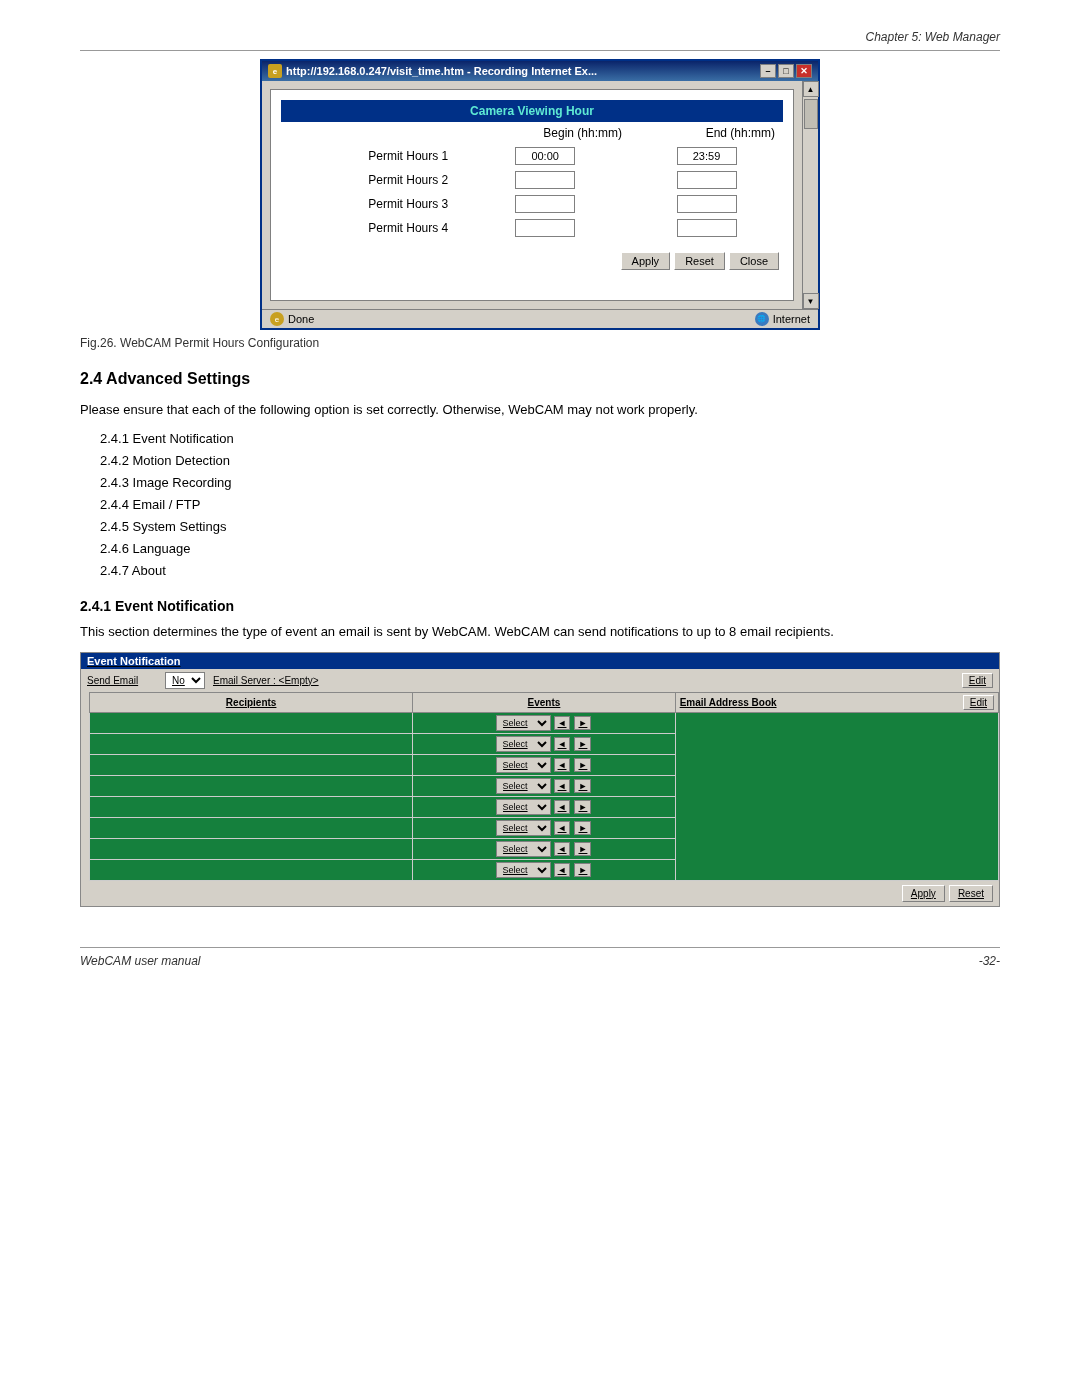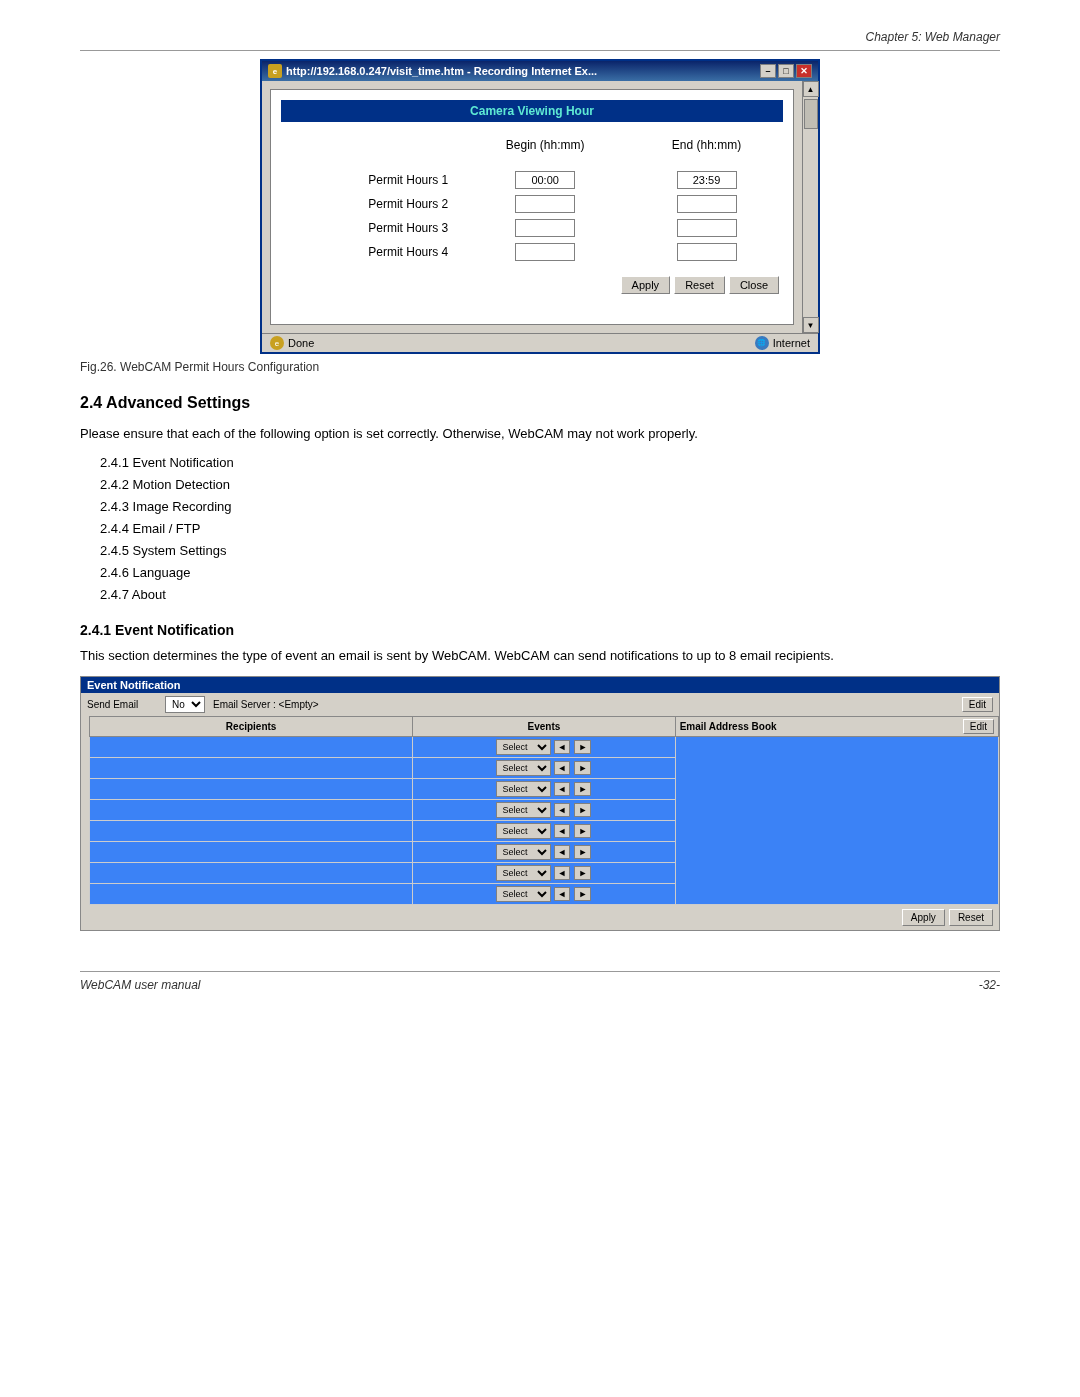--- a/index.html
+++ b/index.html
@@ -136,22 +136,22 @@
     .camera-table .section-header {
       background: #003087;
       color: #5eead4;
       font-weight: bold;
       padding: 4px 8px;
       font-size: 12px;
     }
 
     .camera-table th {
       font-weight: normal;
-      text-align: center;
-      padding: 16px 8px;
+      text-align: right;
+      padding: 4px 8px;
       font-size: 12px;
     }
 
     .camera-table td {
       padding: 3px 8px;
       font-size: 12px;
       text-align: center;
     }
 
     .camera-table .label-cell {
@@ -279,20 +279,21 @@
     .note-text strong {
       font-weight: bold;
     }
 
     
     .event-notification-panel {
       border: 1px solid #888;
       background: #d4d0c8;
       font-size: 10px;
       margin-top: 10px;
+      text-decoration: underline;
     }
 
     .en-header {
       background: #003087;
       color: white;
       font-weight: bold;
       padding: 2px 6px;
       font-size: 11px;
     }
 
@@ -329,21 +330,21 @@
       border-top-color: #fff;
       border-left-color: #fff;
       padding: 1px 6px;
       font-size: 10px;
       cursor: pointer;
     }
 
     .en-table {
       width: 100%;
       border-collapse: collapse;
-      background: #3b82f6;
+      background: #15803d;
       margin: 0 4px;
     }
 
     .en-table-wrapper {
       padding: 0 4px;
     }
 
     .en-table th {
       background: #d4d0c8;
       border: 1px solid #888;

